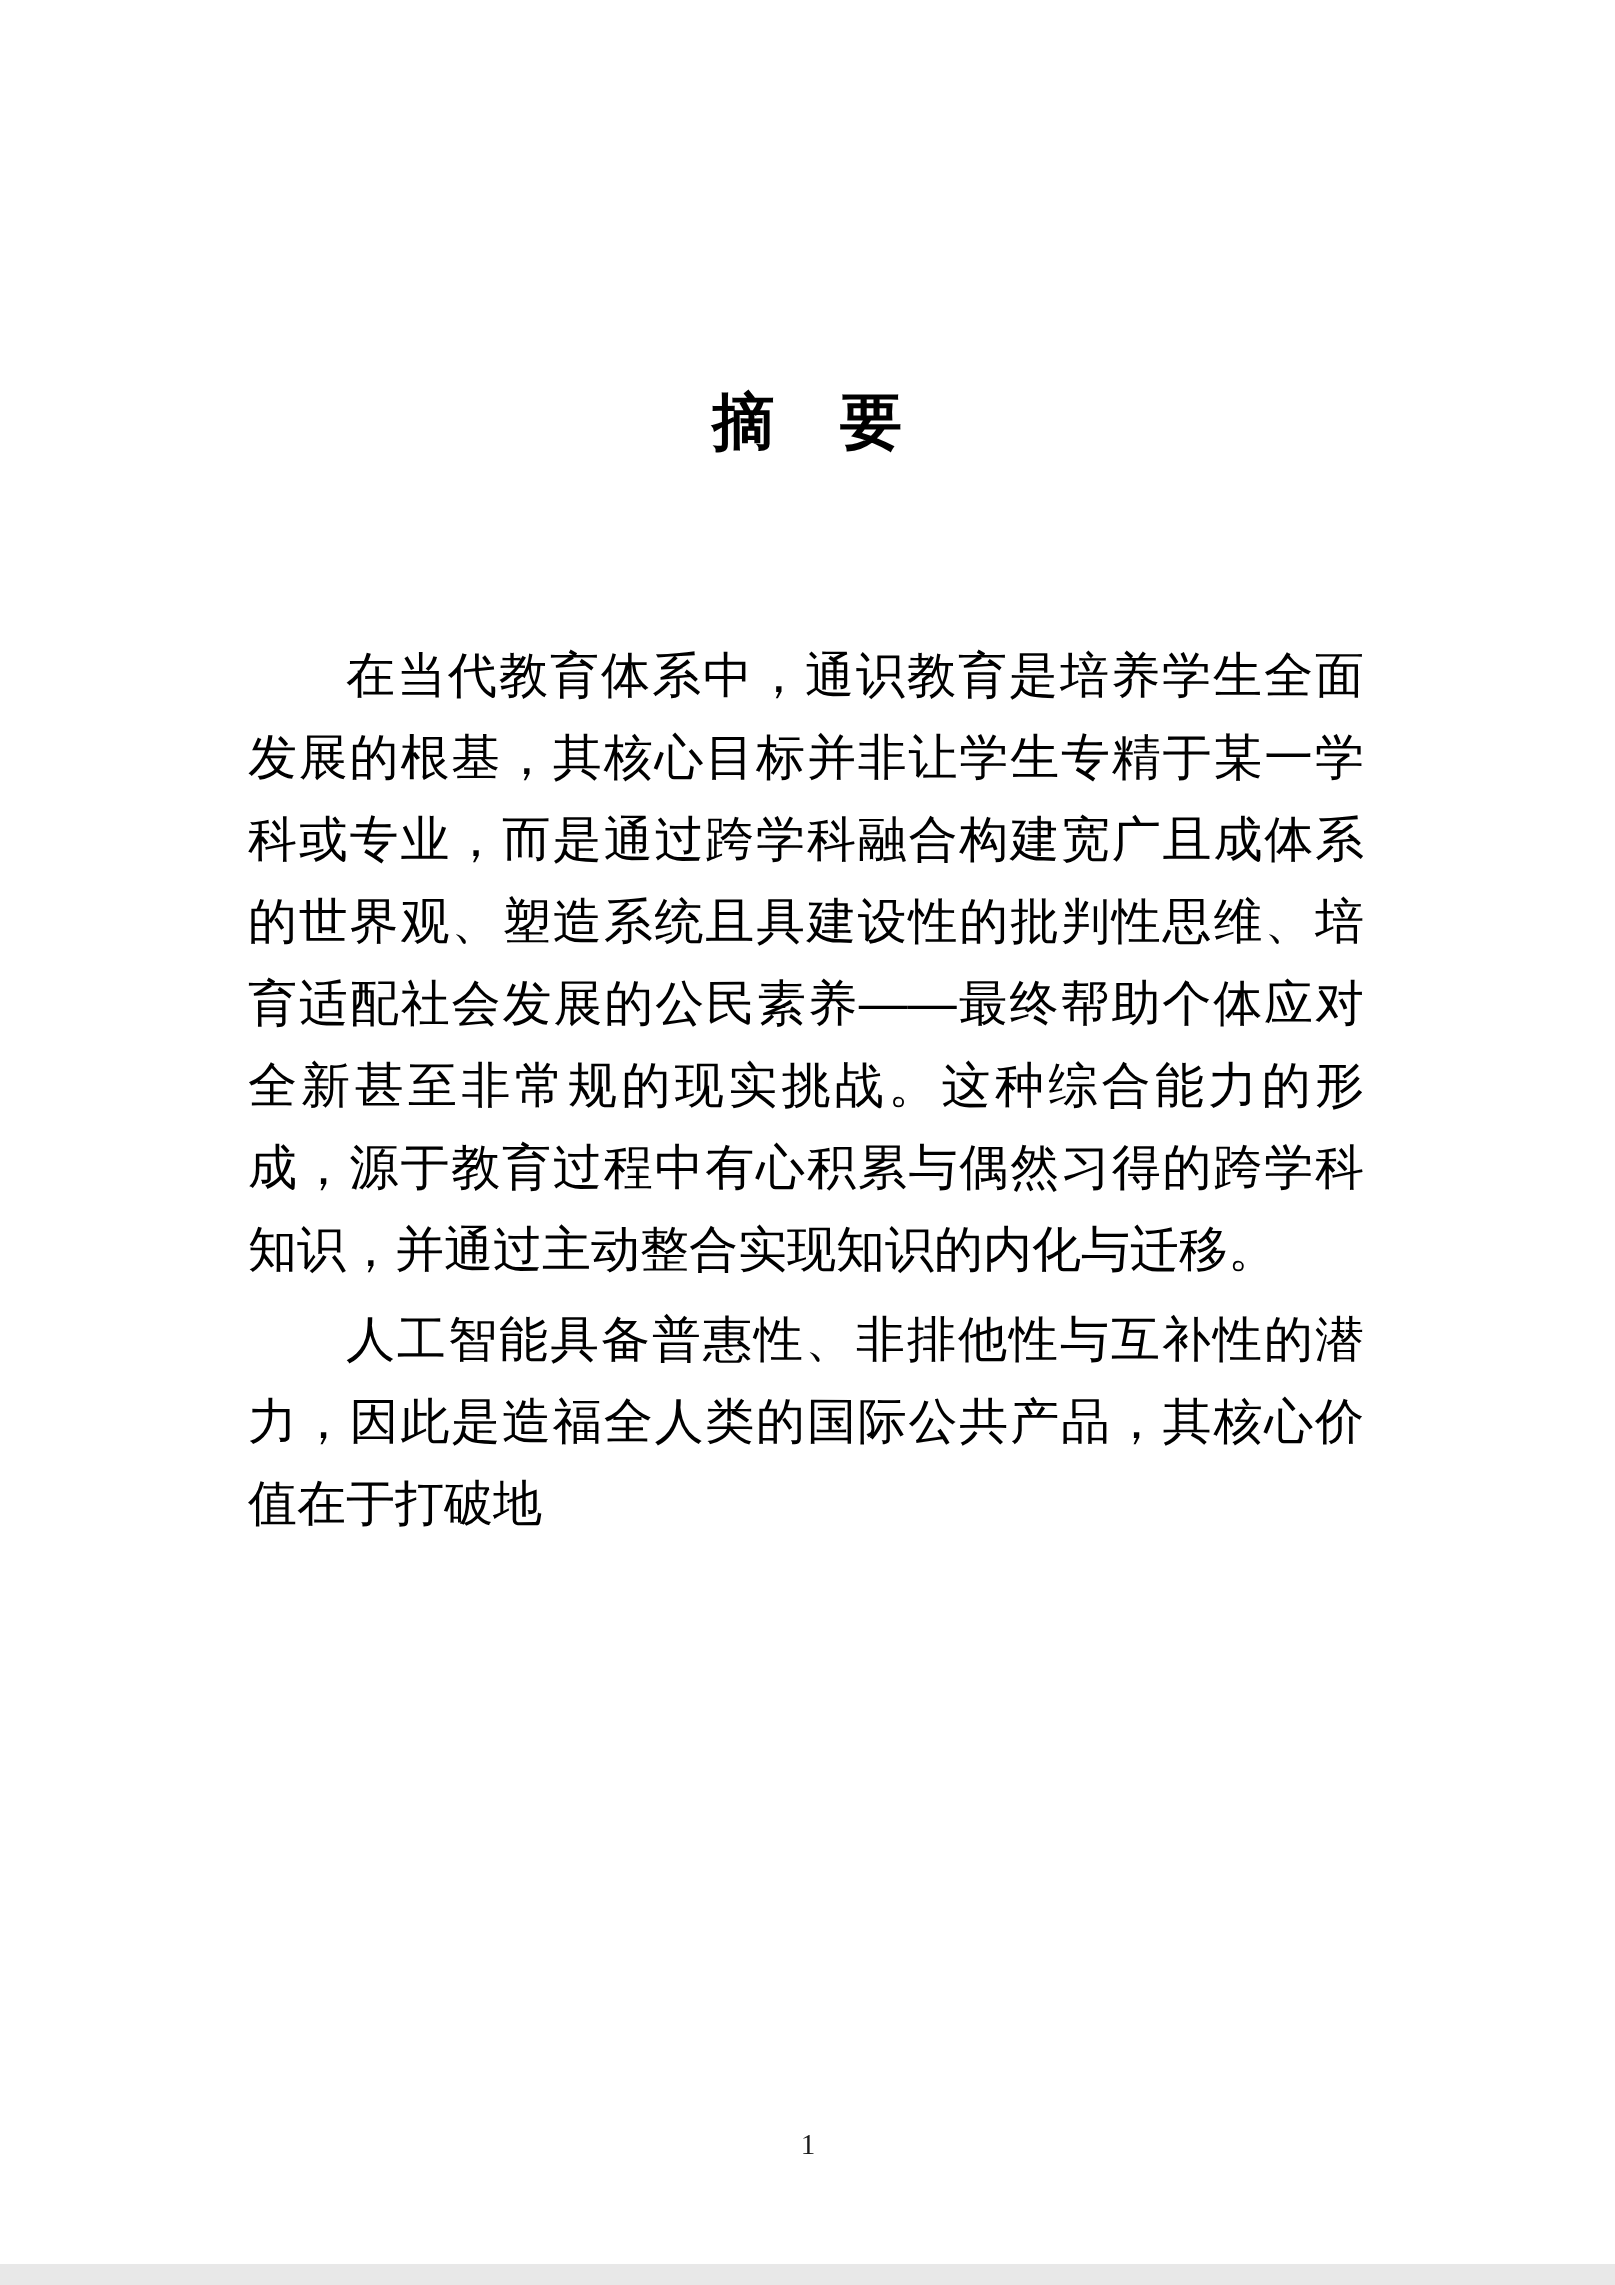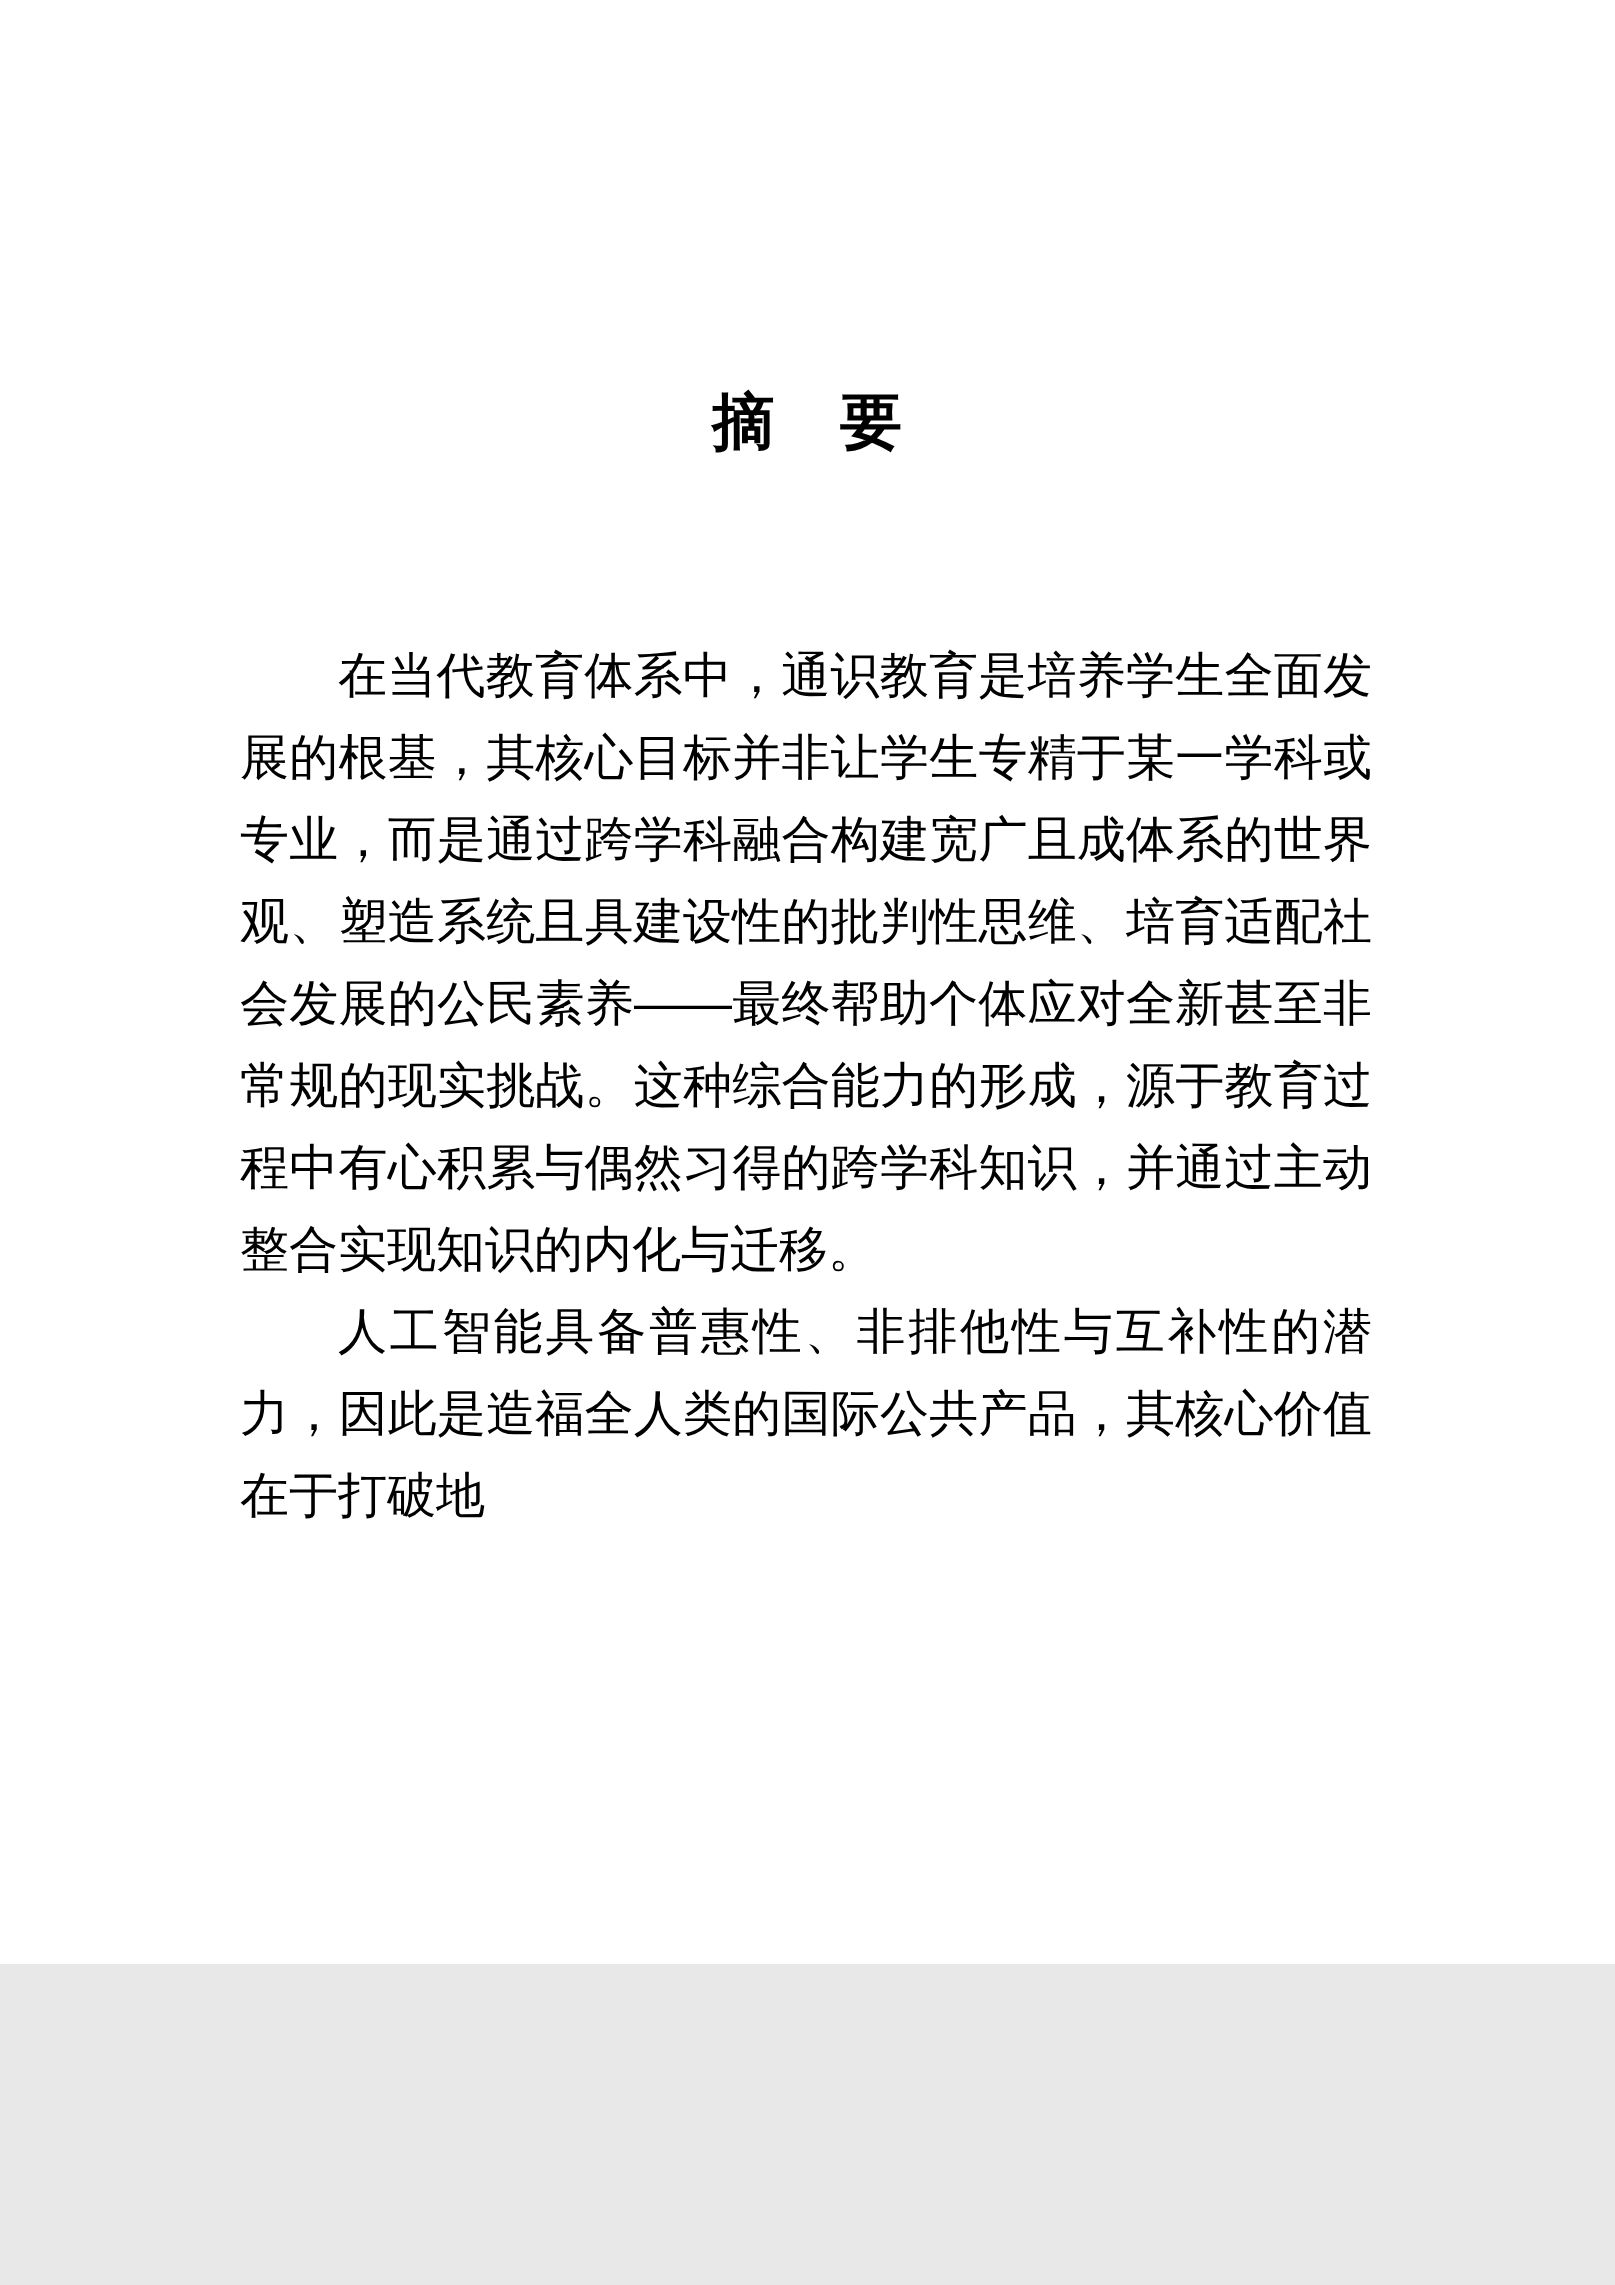--- a/index.html
+++ b/index.html
@@ -3,21 +3,21 @@
 <meta charset="utf-8">
 <style>
   html, body {
     margin: 0;
     padding: 0;
     background: #e8e8e8;
   }
   .page {
     position: relative;
     width: 1616px;
-    height: 1964px;
+    height: 2264px;
     margin: 0 auto;
     background: #ffffff;
     color: #000000;
     font-family: "Liberation Sans", "DejaVu Sans", sans-serif;
     box-sizing: border-box;
     overflow: hidden;
   }
   .doc-title {
     margin: 0;
     padding-top: 380px;
@@ -28,21 +28,21 @@
     letter-spacing: 1.8px;
   }
   .doc-body {
     margin: 170px 244px 0 240px;
     font-size: 49px;
     line-height: 82px;
     text-align: justify;
     font-weight: 500;
   }
   .doc-body p {
-    margin: 0;
+    margin: 8px;
     padding: 0;
     text-indent: 2em;
   }
   .page-number {
     position: absolute;
     left: 0;
     right: 0;
     top: 2126px;
     text-align: center;
     font-size: 29px;

